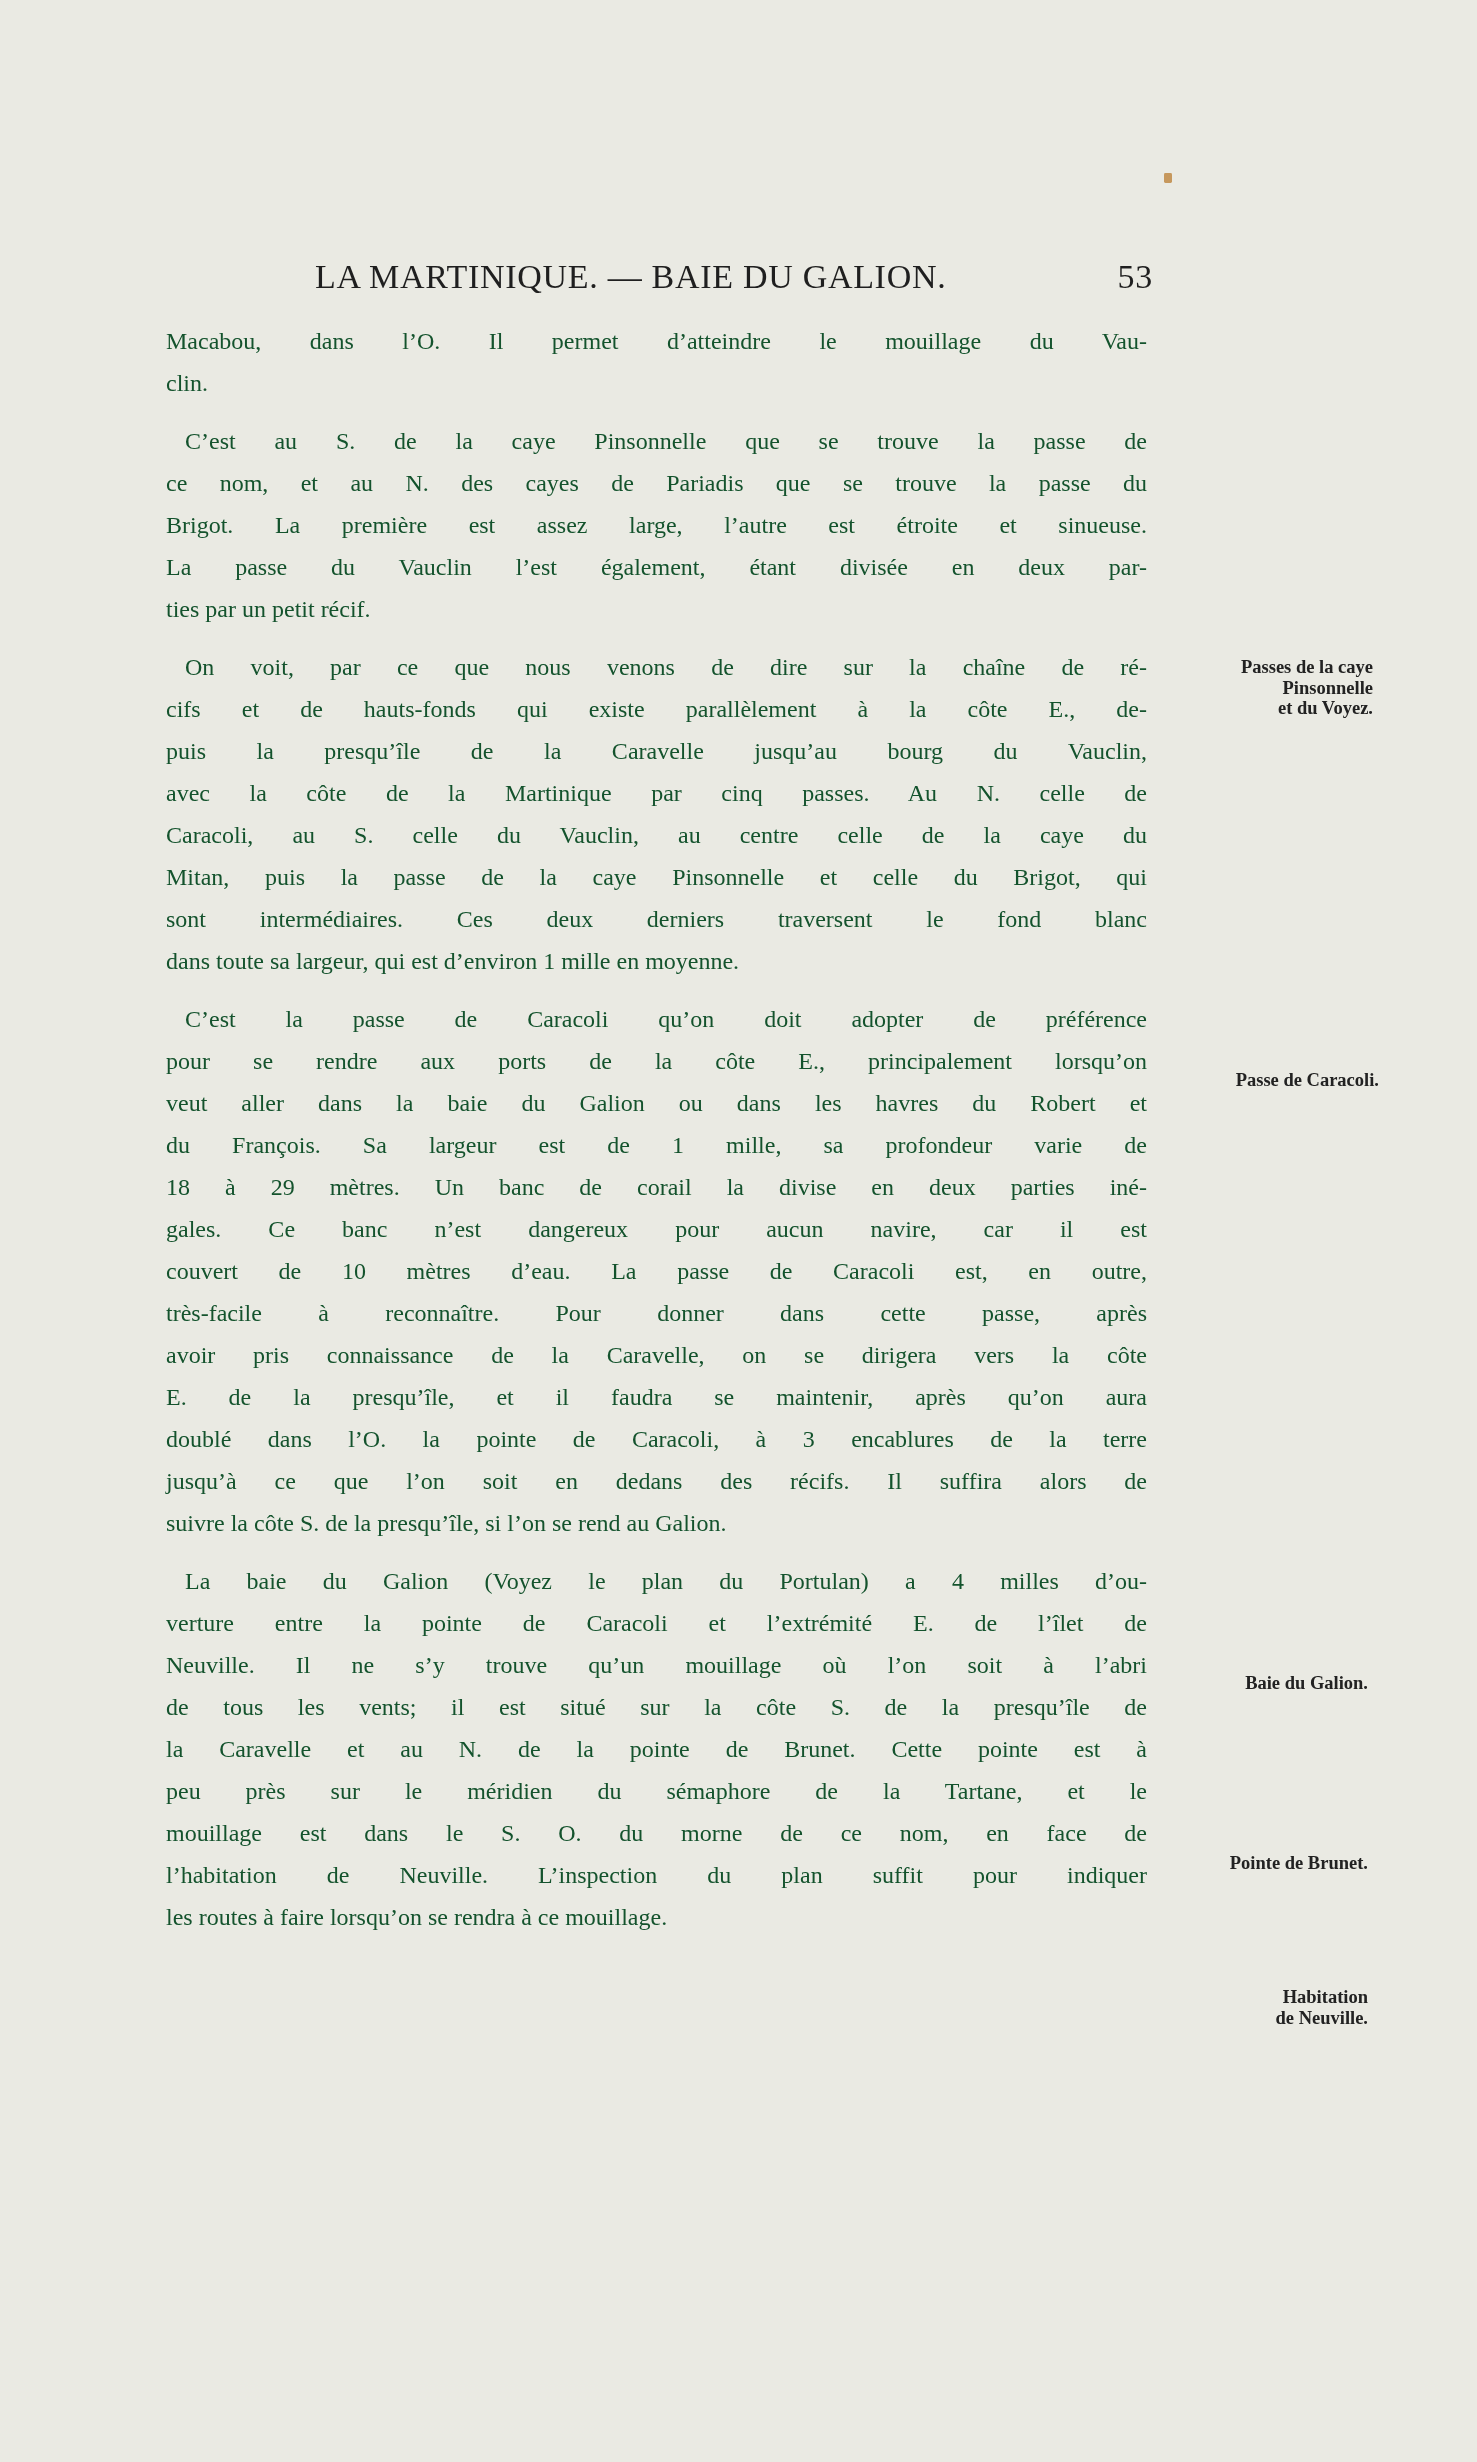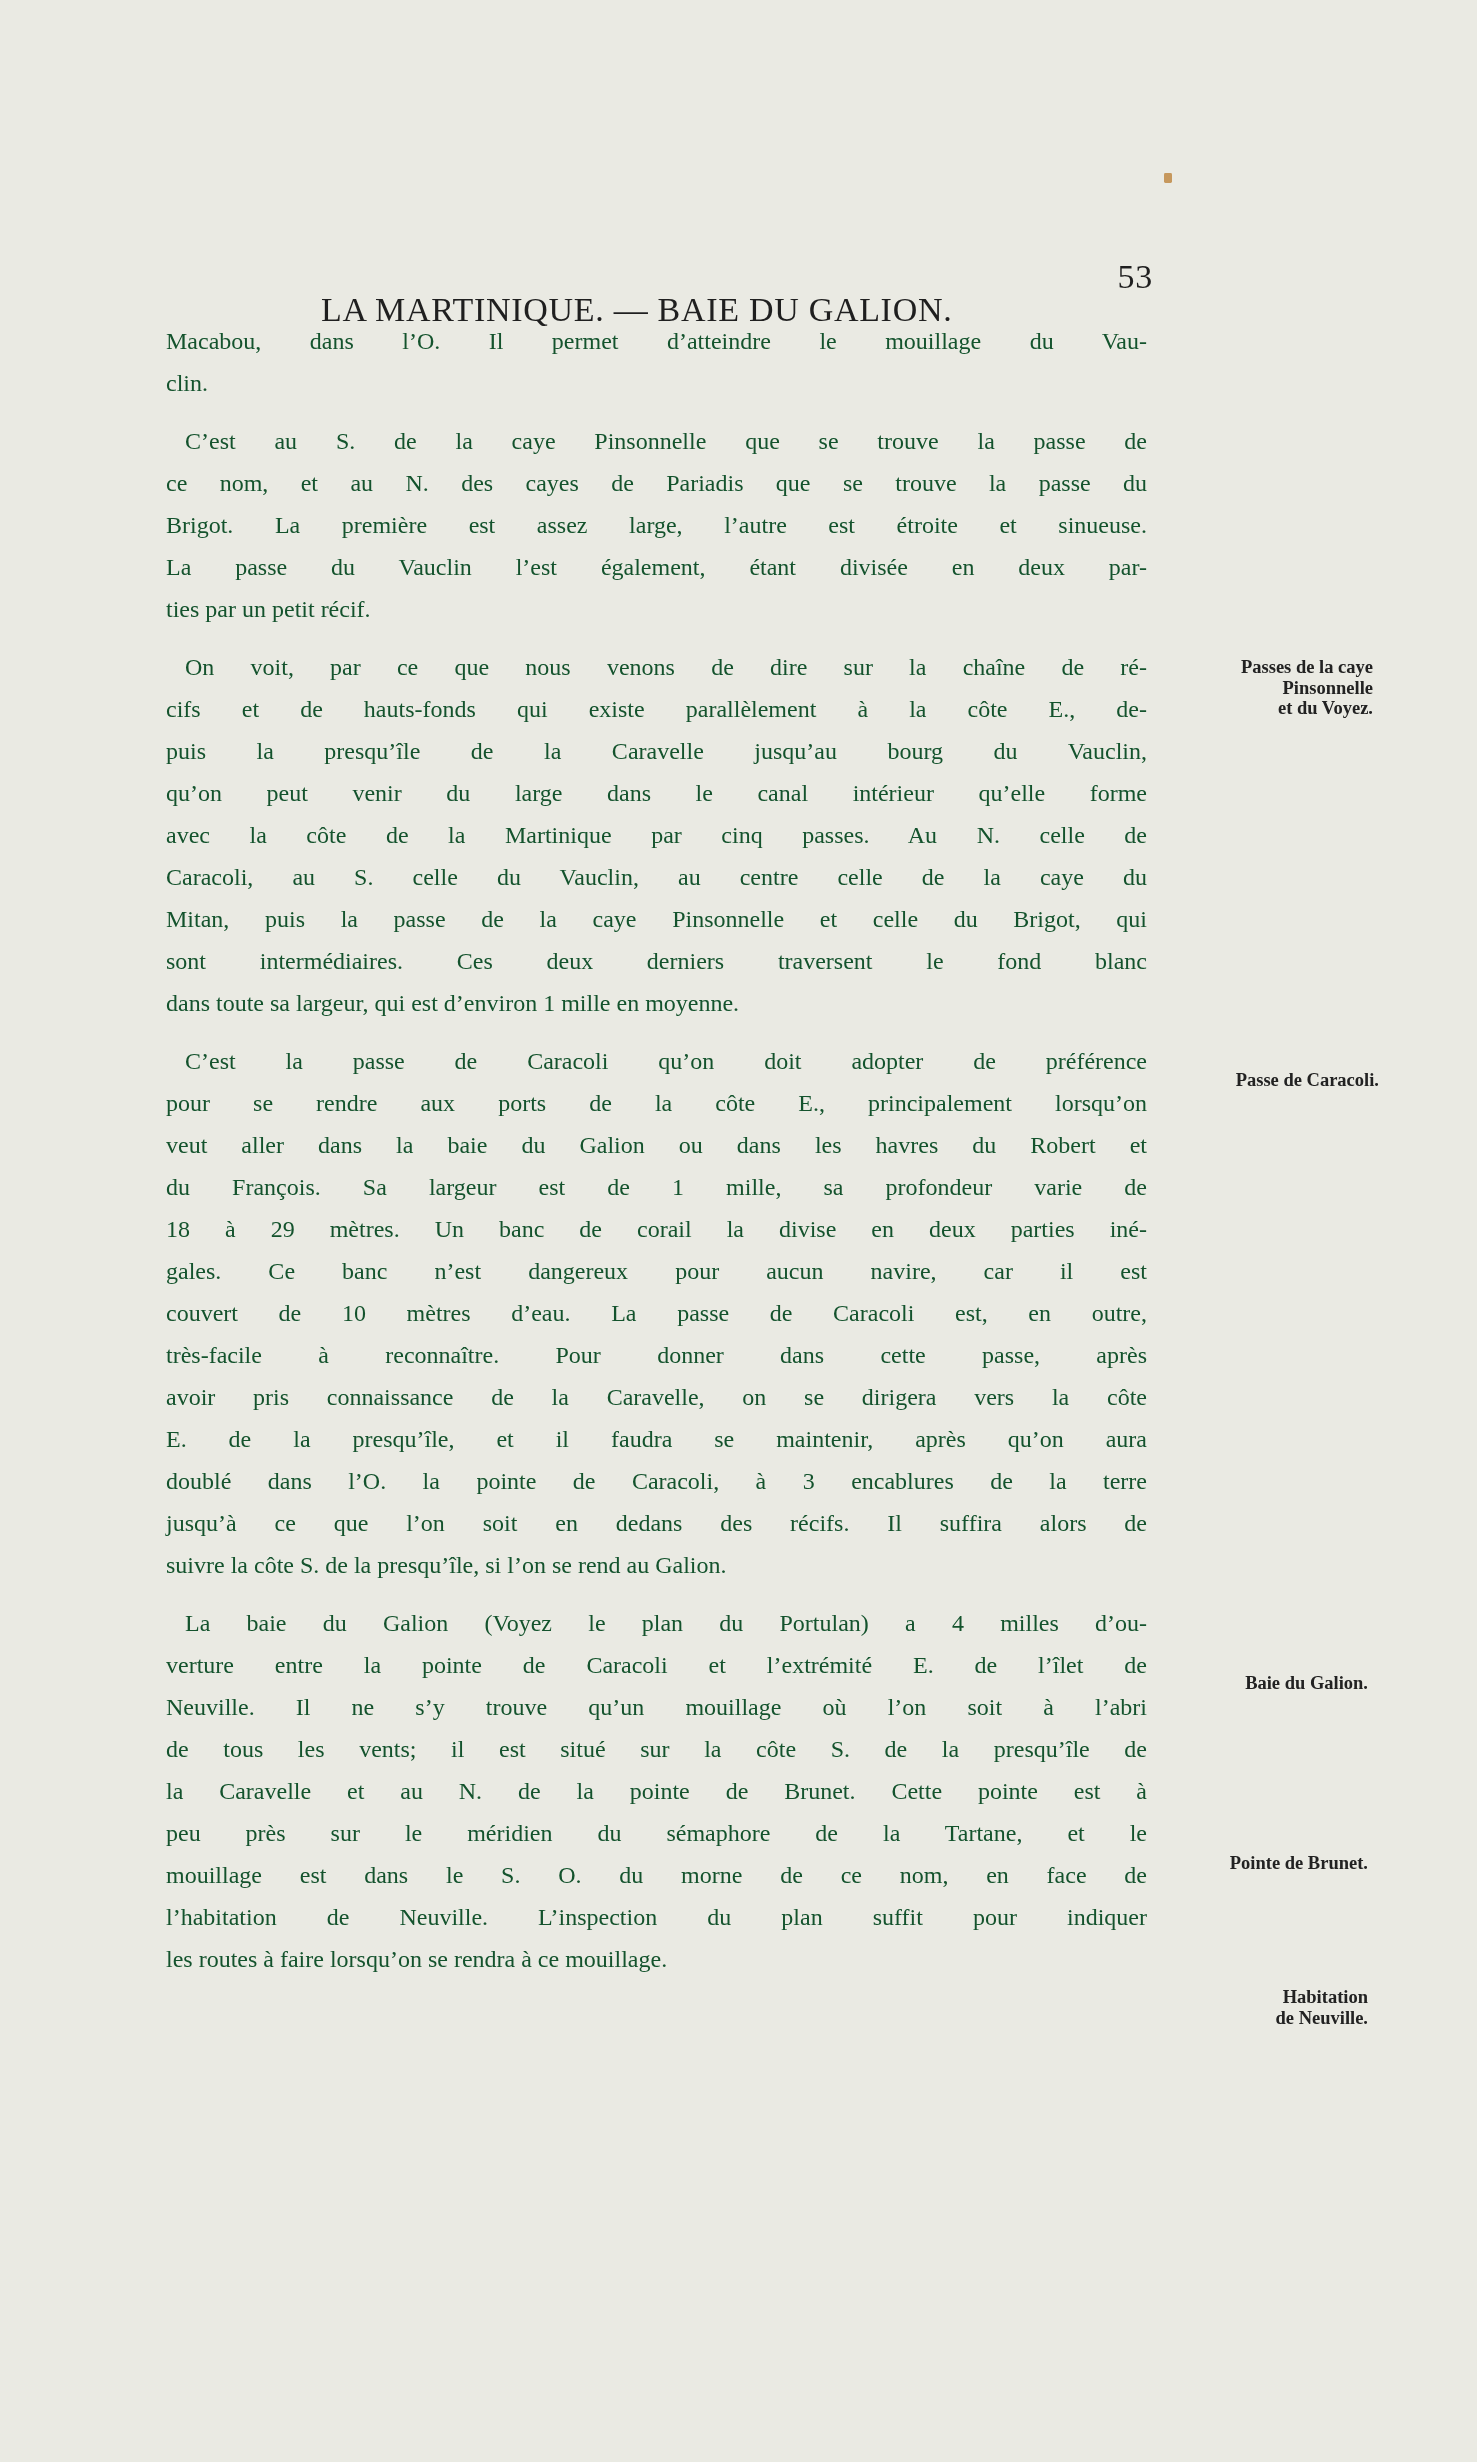--- a/index.html
+++ b/index.html
@@ -35,23 +35,22 @@
       top: 258px;
       width: 850px;
       height: 41px;
       font-family: "Liberation Serif", serif;
       font-size: 34px;
       letter-spacing: 0.7px;
       color: #1f1f1f;
     }
     .running-head .title {
       position: absolute;
-      left: 18px; top: 0;
-      white-space: nowrap;
-      margin-top: 33px;
+      left: 12px; top: 0;
+      white-space: nowrap;
     }
     .running-head .page-num {
       position: absolute;
       right: 0; top: 0;
       white-space: nowrap;
     }
     .body-text {
       position: absolute;
       left: 166px;
       top: 320px;
@@ -131,23 +130,20 @@
     <div class="line indent">
         <span>On voit, par ce que nous venons de dire sur la chaîne de ré-</span>
       </div>
     <div class="line">
         <span>cifs et de hauts-fonds qui existe parallèlement à la côte E., de-</span>
       </div>
     <div class="line">
         <span>puis la presqu’île de la Caravelle jusqu’au bourg du Vauclin,</span>
       </div>
     <div class="line">
-        <span>qu’on peut venir du large dans le canal intérieur qu’elle forme</span>
-      </div>
-    <div class="line">
         <span>avec la côte de la Martinique par cinq passes. Au N. celle de</span>
       </div>
     <div class="line">
         <span>Caracoli, au S. celle du Vauclin, au centre celle de la caye du</span>
       </div>
     <div class="line">
         <span>Mitan, puis la passe de la caye Pinsonnelle et celle du Brigot, qui</span>
       </div>
     <div class="line">
         <span>sont intermédiaires. Ces deux derniers traversent le fond blanc</span>

